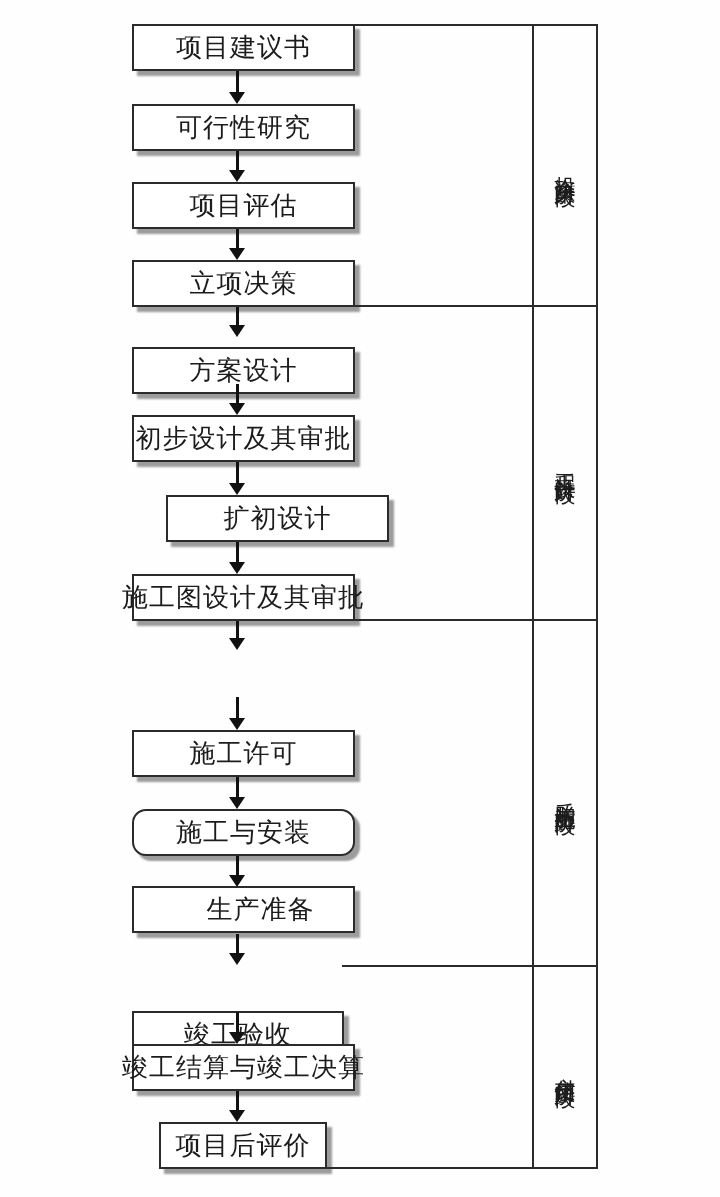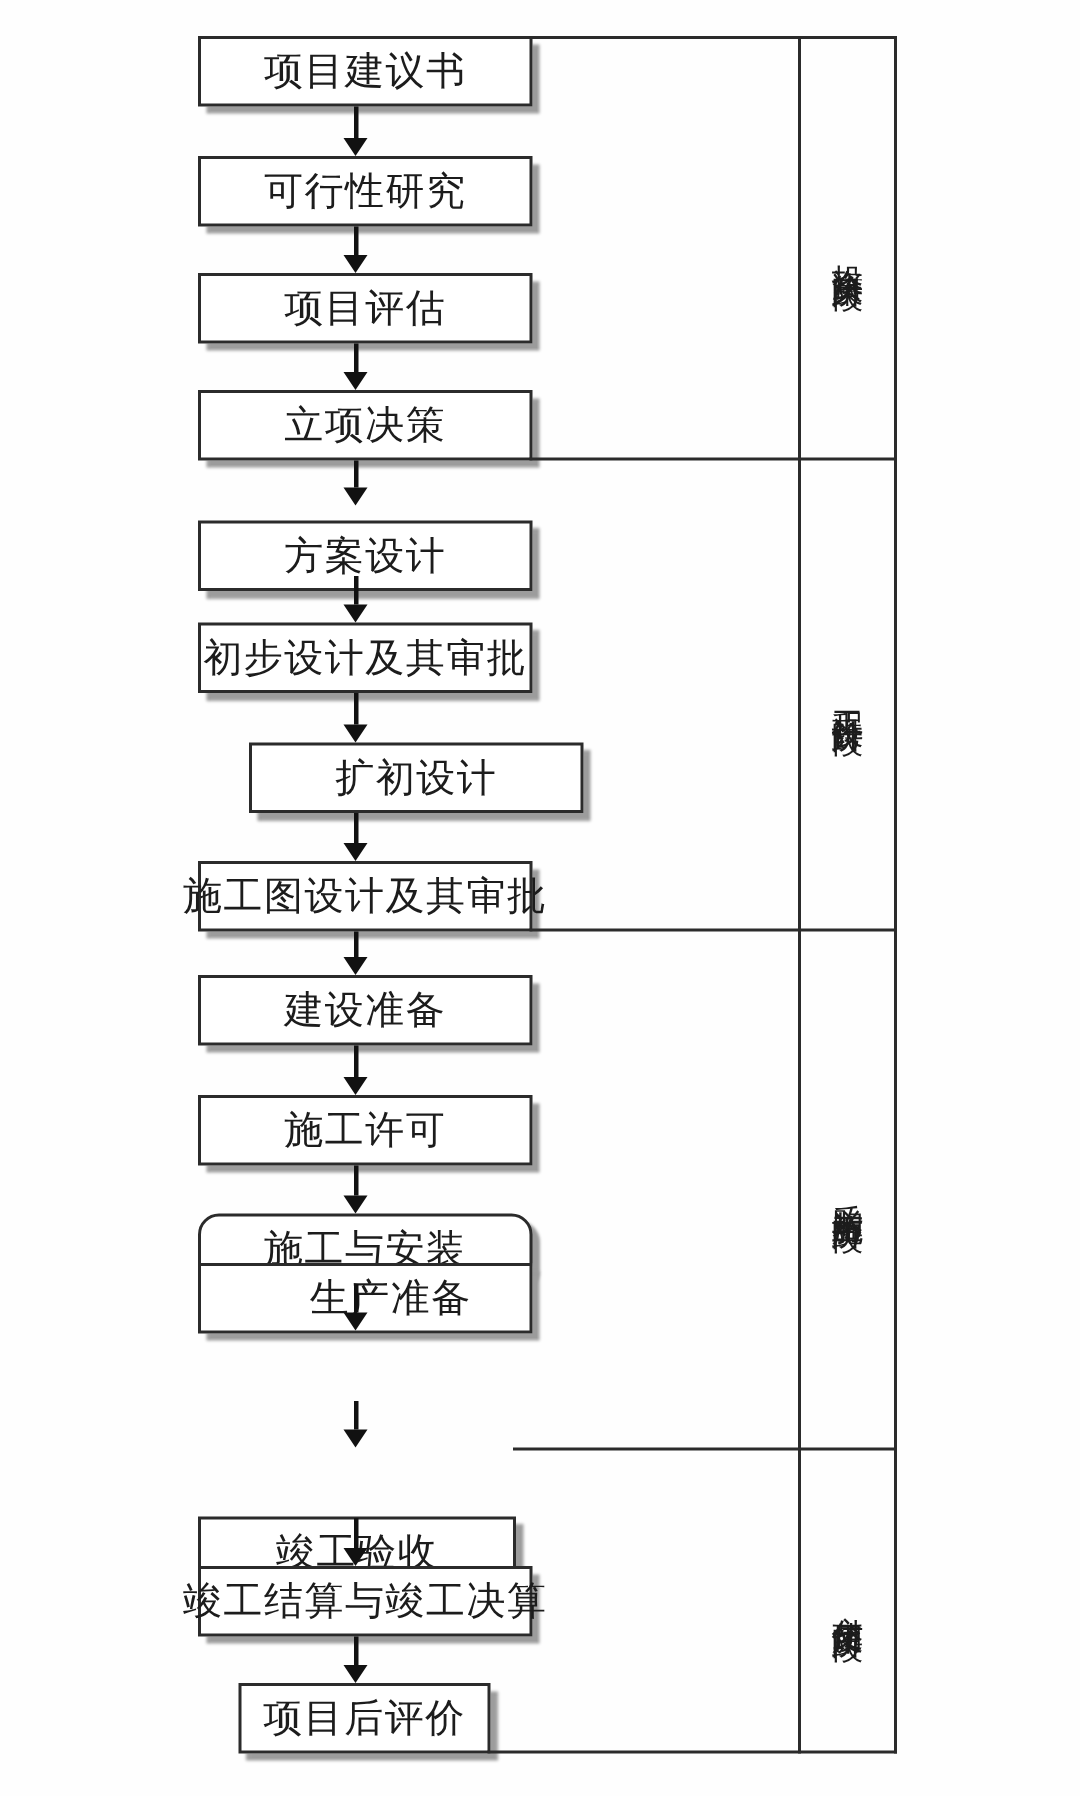--- a/index.html
+++ b/index.html
@@ -69,24 +69,23 @@
 <div class="canvas">
 
   <div class="fbox" style="top:24px;">项目建议书</div>
   <div class="fbox" style="top:104px;">可行性研究</div>
   <div class="fbox" style="top:182px;">项目评估</div>
   <div class="fbox" style="top:260px;">立项决策</div>
   <div class="fbox" style="top:347px;">方案设计</div>
   <div class="fbox" style="top:415px;">初步设计及其审批</div>
   <div class="fbox" style="top:495px;margin-left:34px;">扩初设计</div>
   <div class="fbox" style="top:574px;">施工图设计及其审批</div>
-  <div class="fbox" style="top:650px;">建设准备</div>
   <div class="fbox" style="top:730px;">施工许可</div>
   <div class="fbox" style="top:809px;border-radius:14px;">施工与安装</div>
-  <div class="fbox" style="top:842px;padding-left:34px;">生产准备</div>
+  <div class="fbox" style="top:886px;padding-left:34px;">生产准备</div>
   <div class="fbox" style="top:965px; width:212px;margin-top:46px;">竣工验收</div>
   <div class="fbox" style="top:1044px;">竣工结算与竣工决算</div>
   <div class="fbox" style="top:1122px; left:159px; width:168px;">项目后评价</div>
 
   <div class="arrow" style="top:71px;   height:33px;">
       <div class="stem"></div>
       <div class="head"></div>
     </div>
   <div class="arrow" style="top:151px;  height:31px;">
       <div class="stem"></div>

